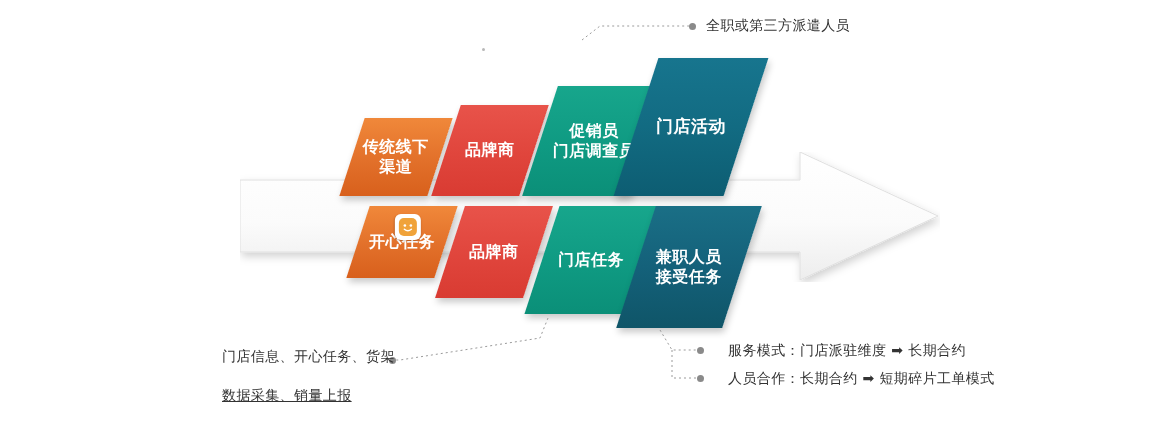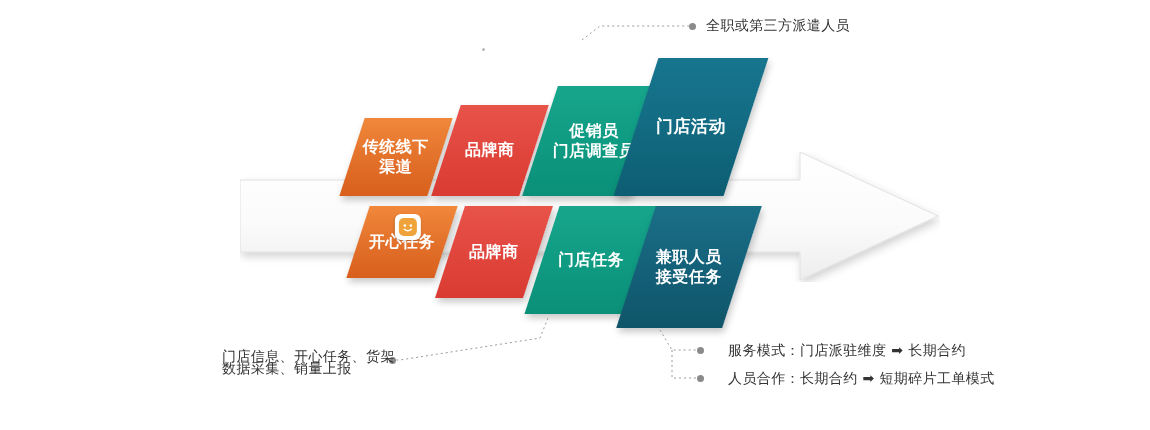--- a/index.html
+++ b/index.html
@@ -140,18 +140,18 @@
 
   <div class="dot" style="left:689px;top:23px;"></div>
   <div class="dot" style="left:389px;top:357px;"></div>
   <div class="dot" style="left:697px;top:347px;"></div>
   <div class="dot" style="left:697px;top:375px;"></div>
   <div class="stray-dot" style="left:482px;top:48px;"></div>
 
   <div class="note" style="left:706px;top:26px;transform:translateY(-50%);">全职或第三方派遣人员</div>
 
   <div class="note" style="left:222px;top:348px;">门店信息、开心任务、货架</div>
-  <div class="note" style="left:222px;top:360px;">数据采集、销量上报</div>
+  <div class="note" style="left:222px;top:387px;text-decoration:underline;">数据采集、销量上报</div>
 
   <div class="note" style="left:728px;top:342px;">服务模式：门店派驻维度 ➡ 长期合约</div>
   <div class="note" style="left:728px;top:370px;">人员合作：长期合约 ➡ 短期碎片工单模式</div>
 
 </div>
 
 </body></html>

